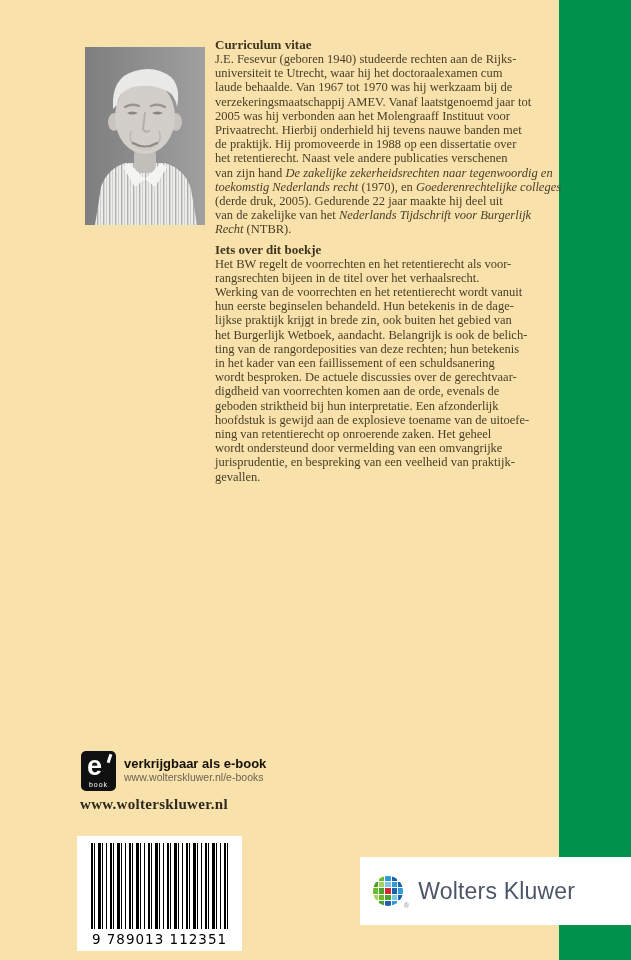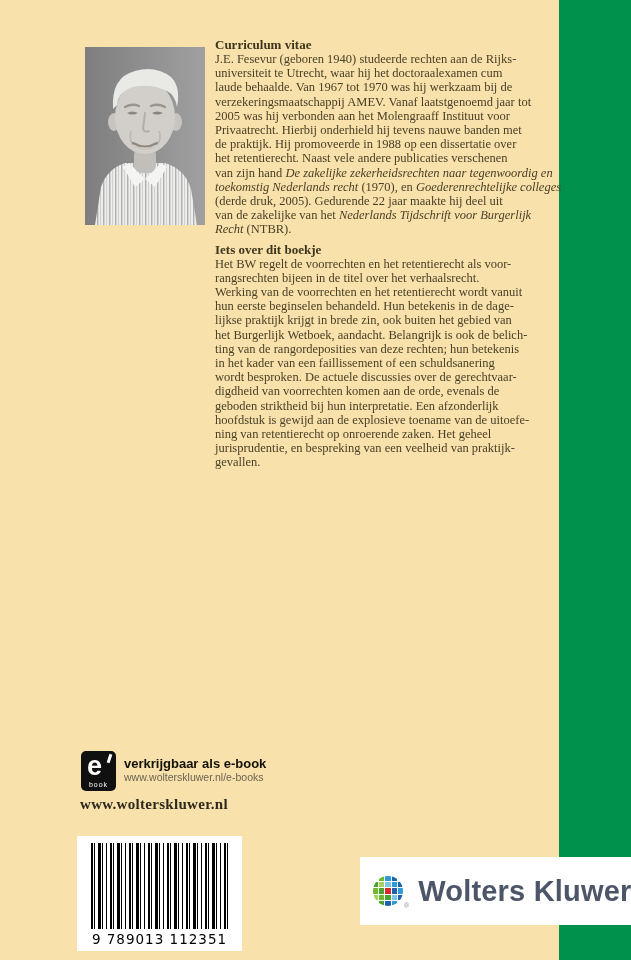--- a/index.html
+++ b/index.html
@@ -45,21 +45,21 @@
     font-family:"DejaVu Sans",sans-serif;font-size:13.5px;color:#000;letter-spacing:1px;white-space:nowrap;}
 
   
   .wk-band{position:absolute;left:360px;top:857px;width:271px;height:68px;background:var(--band_bg,#FFFFFF);
     display:flex;align-items:center;}
   .wk-globe{position:relative;margin-left:13px;width:30px;height:30px;display:grid;
     grid-template-columns:repeat(5,1fr);grid-template-rows:repeat(5,1fr);gap:1px;
     clip-path:circle(50% at 50% 50%);flex:0 0 auto;}
   .wk-globe .cell{width:100%;height:100%;}
   .wk-reg{font-family:"Liberation Sans",sans-serif;font-size:7px;color:#8a8f9a;align-self:flex-end;margin:0 0 16px 1px;}
-  .wk-name{margin-left:9px;font-family:"Liberation Sans",sans-serif;font-size:29px;font-weight:700;
+  .wk-name{margin-left:9px;font-family:"Liberation Sans",sans-serif;font-size:23px;font-weight:400;
     color:var(--wk_text,#4D5668);letter-spacing:0.2px;white-space:nowrap;}
 </style>
 </head>
 <body>
 
 <div class="cover">
 
   <div class="stripe"></div>
 
   <div class="photo" title="Portretfoto J.E. Fesevur">
@@ -133,20 +133,21 @@
         <div class="tl"><span>hun eerste beginselen behandeld. Hun betekenis in de dage-</span></div>
         <div class="tl"><span>lijkse praktijk krijgt in brede zin, ook buiten het gebied van</span></div>
         <div class="tl"><span>het Burgerlijk Wetboek, aandacht. Belangrijk is ook de belich-</span></div>
         <div class="tl"><span>ting van de rangordeposities van deze rechten; hun betekenis</span></div>
         <div class="tl"><span>in het kader van een faillissement of een schuldsanering</span></div>
         <div class="tl"><span>wordt besproken. De actuele discussies over de gerechtvaar-</span></div>
         <div class="tl"><span>digdheid van voorrechten komen aan de orde, evenals de</span></div>
         <div class="tl"><span>geboden striktheid bij hun interpretatie. Een afzonderlijk</span></div>
         <div class="tl"><span>hoofdstuk is gewijd aan de explosieve toename van de uitoefe-</span></div>
         <div class="tl"><span>ning van retentierecht op onroerende zaken. Het geheel</span></div>
+        <div class="tl"><span>wordt ondersteund door vermelding van een omvangrijke</span></div>
         <div class="tl"><span>jurisprudentie, en bespreking van een veelheid van praktijk-</span></div>
         <div class="tl"><span>gevallen.</span></div>
       </div>
   </div>
 
   <div class="ebook-row">
     <div class="ebook-logo">
       <span class="e">e</span>
       <span class="mark"></span>
       <span class="book">book</span>

